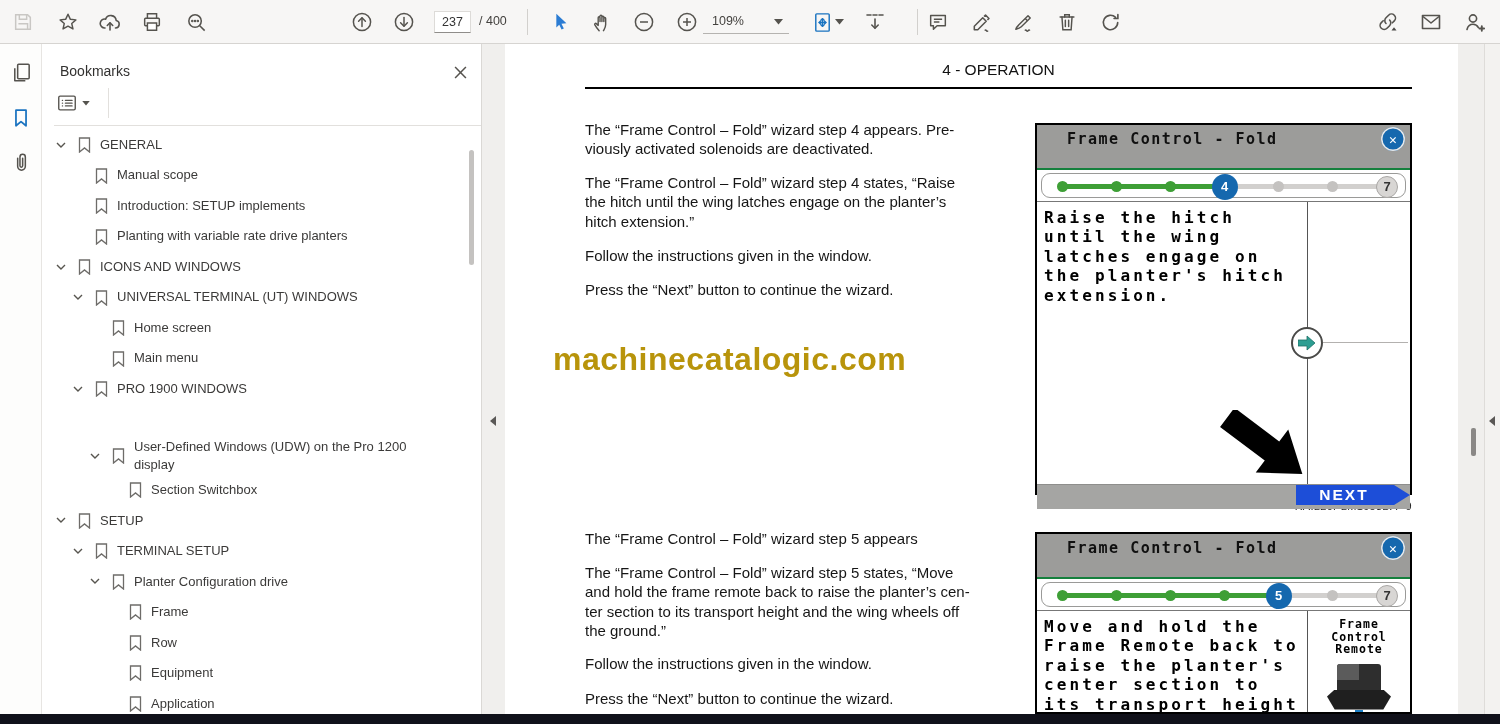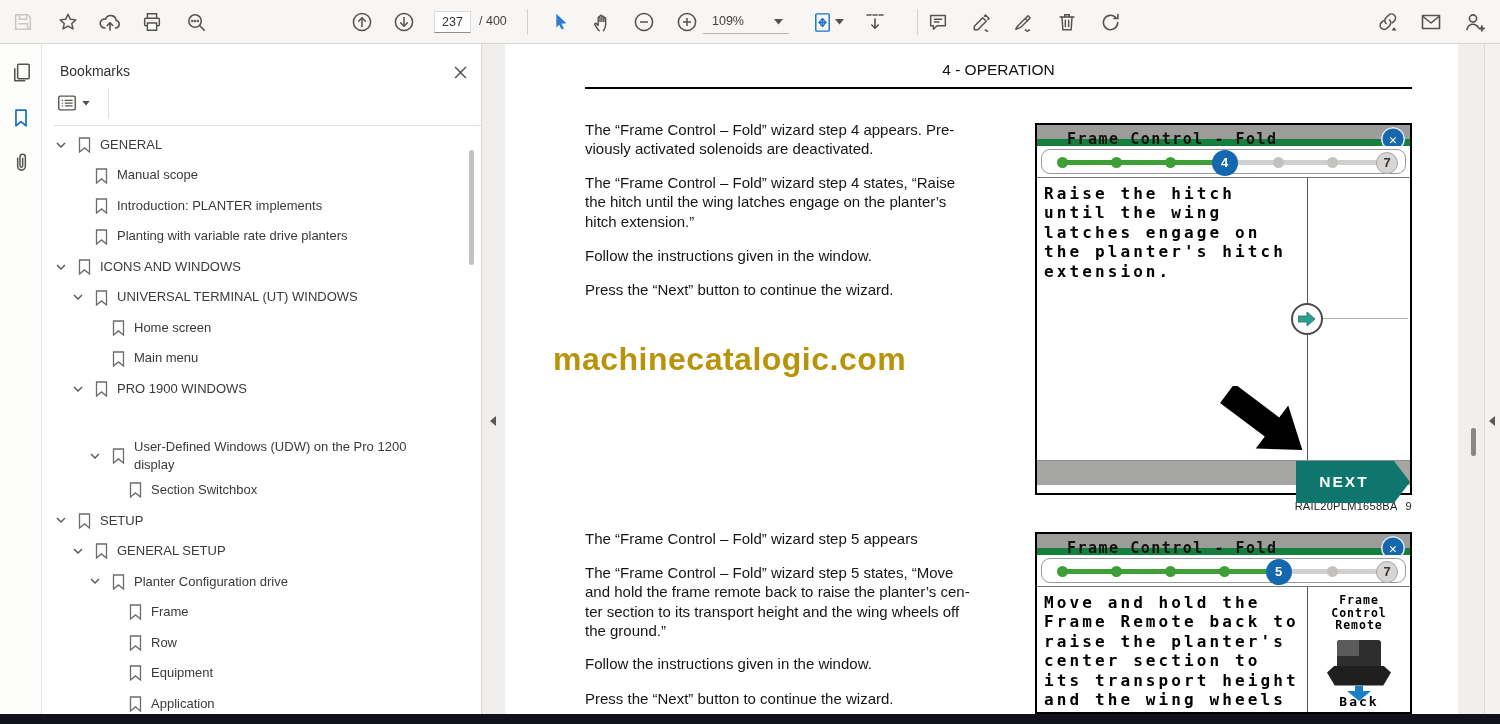--- a/index.html
+++ b/index.html
@@ -75,22 +75,22 @@
                letter-spacing:0.5px; color:#b8940b; }
   .fig-caption { position:absolute; left:530px; top:456px; width:377px; display:flex;
                  justify-content:flex-end; gap:8px; font-size:11px; color:#222;
                  letter-spacing:0.3px; }
 
   
   .dlg { position:absolute; left:530px; width:377px; border:2px solid #000; background:#fff;
          display:flex; flex-direction:column; font-family:"DejaVu Sans Mono", monospace; }
   .dlg1 { top:79px; height:372px; }
   .dlg2 { top:488px; height:182px; overflow:hidden; }
-  .dlg-title { position:relative; height:21px; flex:none; background:#9c9c9a;
-               border-bottom:7px solid #15803d; }
+  .dlg-title { position:relative; height:45px; flex:none; background:#9c9c9a;
+               border-bottom:2px solid #15803d; }
   .dlg-title-text { font-size:15px; font-weight:bold; letter-spacing:1.5px; color:#101010;
                     line-height:28px; padding-left:30px; }
   .dlg-close { position:absolute; right:5px; top:2px; width:24px; height:24px; border-radius:50%;
                background:#1568AE; color:#fff; font-weight:bold; font-size:13px; display:flex;
                align-items:center; justify-content:center; box-shadow:0 0 0 1.5px #e8e8e8 inset; }
   .dlg-progress { position:relative; height:32px; flex:none; background:#fff;
                   border-bottom:1px solid #777; }
   .prog-box { position:absolute; left:4px; right:4px; top:3px; bottom:3px;
               border:1.5px solid #9a9a98; border-radius:9px; }
   .prog-line { position:absolute; height:5px; }
@@ -98,21 +98,21 @@
   .dlg-body { position:relative; flex:none; height:282px; background:#fff; }
   .dlg-vdiv { position:absolute; left:270px; top:0; bottom:0; width:1px; background:#555; }
   .dlg-text { position:absolute; left:7px; top:6px; font-size:16px; font-weight:bold;
               letter-spacing:3.1px; line-height:19.4px; white-space:pre-line; color:#000; }
   .dlg-hline { position:absolute; left:286px; right:2px; top:140px; height:1px; background:#b3b1af; }
   .dlg-circle-btn { position:absolute; left:254px; top:125px; width:32px; height:32px;
                     border-radius:50%; background:#fff; border:2px solid #4a4a48; z-index:2;
                     display:flex; align-items:center; justify-content:center; }
   .dlg-footer { position:relative; flex:none; height:25px; background:#a5a5a3;
                 border-top:1px solid #8e8e8c; z-index:1; }
-  .dlg-next { position:absolute; right:0; top:0; width:114px; height:42px; background:#0f766e;
+  .dlg-next { position:absolute; right:0; top:0; width:114px; height:20px; background:#1d4ed8;
               clip-path:polygon(0 0, 86% 0, 100% 50%, 86% 100%, 0 100%); color:#fff;
               font-family:"Liberation Sans", sans-serif; font-weight:bold; font-size:15.5px;
               letter-spacing:2px; display:flex; align-items:center; justify-content:center;
               padding-right:18px; z-index:2; }
   .annot-arrow { position:absolute; left:178px; top:208px; z-index:3; }
   .dlg-side { position:absolute; left:271px; right:0; top:0; bottom:0; text-align:center; }
   .dlg-side-label { margin-top:7px; font-size:11.5px; font-weight:bold; line-height:12.5px;
                     letter-spacing:1px; white-space:pre-line; color:#000; }
   .joystick { position:relative; width:64px; height:52px; margin:8px auto 0; }
   .joy-knob { position:absolute; left:10px; top:0; width:44px; height:26px; background:#2e2e2e;
@@ -363,21 +363,21 @@
           </span>
           <span class="bm-label">Manual scope</span>
         </div>
         <div class="bm-row" style="padding-left: 31px;">
           <span class="bm-chev"></span>
           <span class="bm-ic">
             <svg width="13" height="16" viewBox="0 0 13 16" fill="none" stroke="#6e6c69" stroke-width="1.3">
               <path d="M1.5 1h10v14l-5-4.1L1.5 15z"></path>
             </svg>
           </span>
-          <span class="bm-label">Introduction: PLANTER implements</span>
+          <span class="bm-label">Introduction: SETUP implements</span>
         </div>
         <div class="bm-row" style="padding-left: 31px;">
           <span class="bm-chev"></span>
           <span class="bm-ic">
             <svg width="13" height="16" viewBox="0 0 13 16" fill="none" stroke="#6e6c69" stroke-width="1.3">
               <path d="M1.5 1h10v14l-5-4.1L1.5 15z"></path>
             </svg>
           </span>
           <span class="bm-label">Planting with variable rate drive planters</span>
         </div>
@@ -477,21 +477,21 @@
           <span class="bm-chev">
             <svg width="10" height="7" viewBox="0 0 10 7" fill="none" stroke="#57554f" stroke-width="1.4">
               <path d="M1 1l4 4 4-4"></path>
             </svg>
           </span>
           <span class="bm-ic">
             <svg width="13" height="16" viewBox="0 0 13 16" fill="none" stroke="#6e6c69" stroke-width="1.3">
               <path d="M1.5 1h10v14l-5-4.1L1.5 15z"></path>
             </svg>
           </span>
-          <span class="bm-label">GENERAL SETUP</span>
+          <span class="bm-label">TERMINAL SETUP</span>
         </div>
         <div class="bm-row" style="padding-left: 48px;">
           <span class="bm-chev">
             <svg width="10" height="7" viewBox="0 0 10 7" fill="none" stroke="#57554f" stroke-width="1.4">
               <path d="M1 1l4 4 4-4"></path>
             </svg>
           </span>
           <span class="bm-ic">
             <svg width="13" height="16" viewBox="0 0 13 16" fill="none" stroke="#6e6c69" stroke-width="1.3">
               <path d="M1.5 1h10v14l-5-4.1L1.5 15z"></path>

